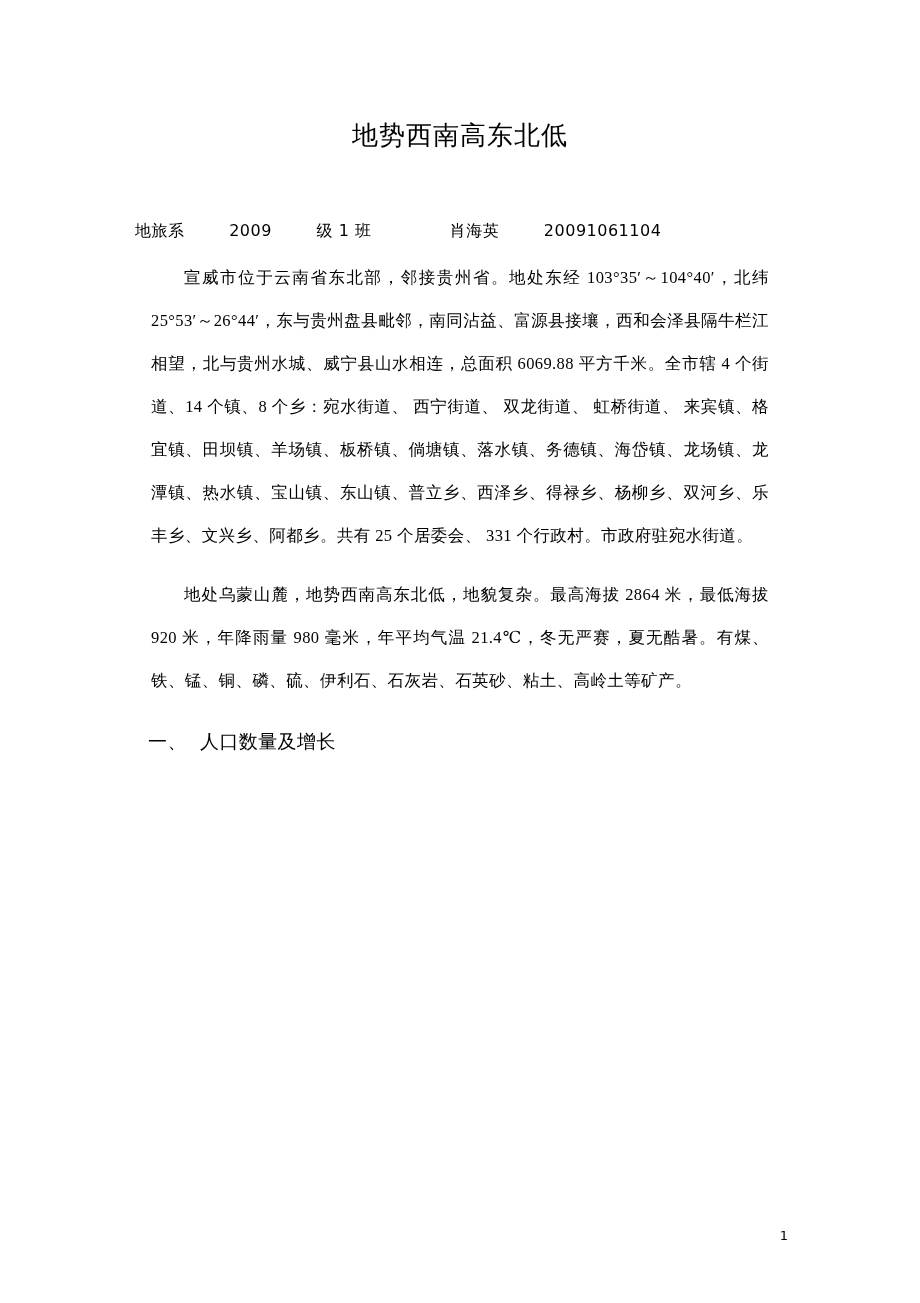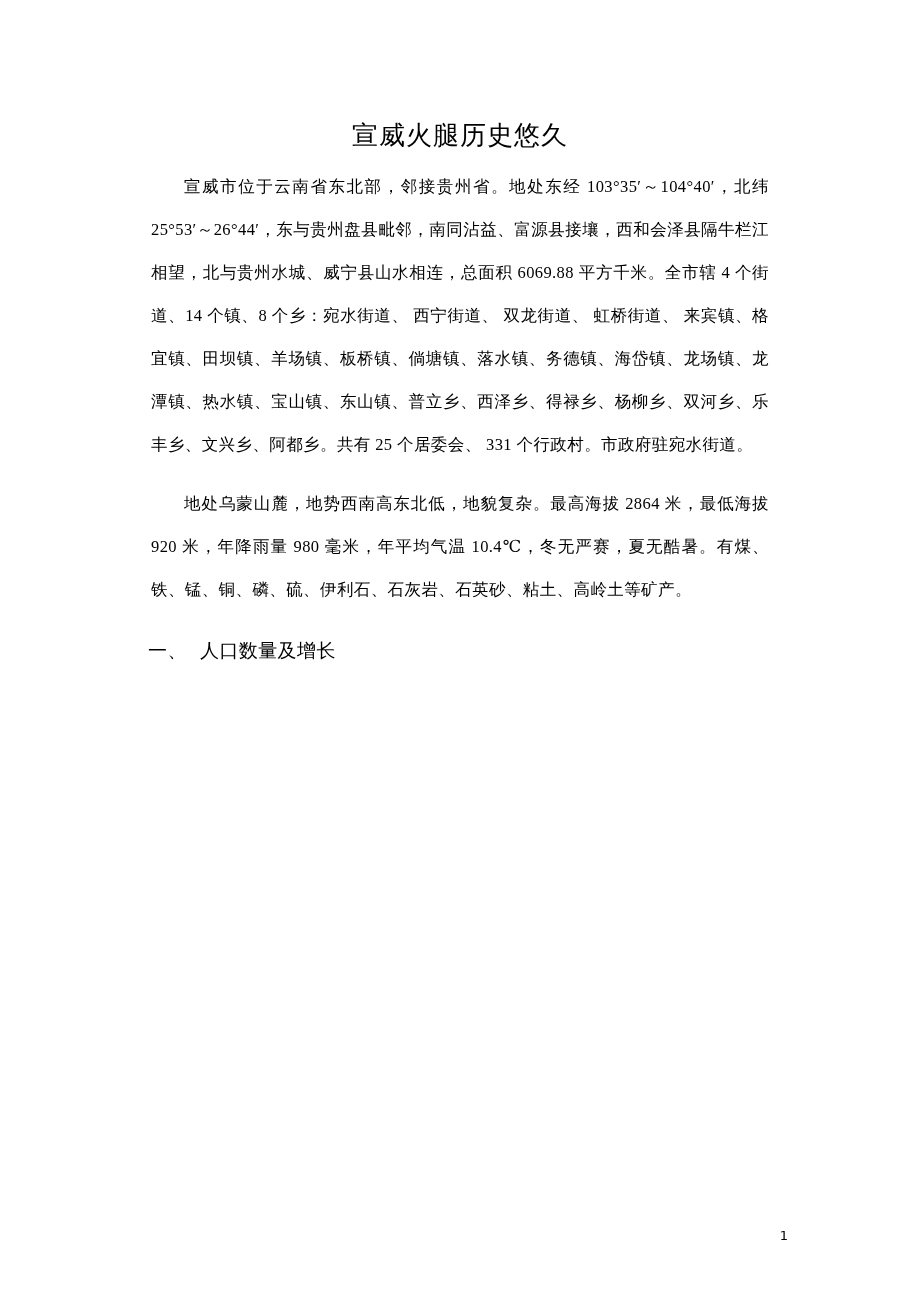--- a/index.html
+++ b/index.html
@@ -84,27 +84,28 @@
     color: #000;
   }
 </style>
 </head>
 <body>
 
 <div class="page">
 
   <div class="content">
 
-    <h1 class="doc-title">宣威火腿历史悠久</h1>
+    <h1 class="doc-title">地势西南高东北低</h1>
 
+    <div class="byline">地旅系        2009        级 1 班              肖海英        20091061104</div>
 
 
     <p class="body-text first-para indent">宣威市位于云南省东北部，邻接贵州省。地处东经    103°35′～104°40′，北纬 25°53′～26°44′，东与贵州盘县毗邻，南同沾益、富源县接壤，西和会泽县隔牛栏江相望，北与贵州水城、威宁县山水相连，总面积  6069.88 平方千米。全市辖  4 个街道、14 个镇、8 个乡：宛水街道、 西宁街道、 双龙街道、 虹桥街道、 来宾镇、格宜镇、田坝镇、羊场镇、板桥镇、倘塘镇、落水镇、务德镇、海岱镇、龙场镇、龙潭镇、热水镇、宝山镇、东山镇、普立乡、西泽乡、得禄乡、杨柳乡、双河乡、乐丰乡、文兴乡、阿都乡。共有    25 个居委会、 331 个行政村。市政府驻宛水街道。</p>
 
-    <p class="body-text indent">地处乌蒙山麓，地势西南高东北低，地貌复杂。最高海拔      2864 米，最低海拔  920 米，年降雨量  980 毫米，年平均气温   10.4℃，冬无严赛，夏无酷暑。有煤、铁、锰、铜、磷、硫、伊利石、石灰岩、石英砂、粘土、高岭土等矿产。</p>
+    <p class="body-text indent">地处乌蒙山麓，地势西南高东北低，地貌复杂。最高海拔      2864 米，最低海拔  920 米，年降雨量  980 毫米，年平均气温   21.4℃，冬无严赛，夏无酷暑。有煤、铁、锰、铜、磷、硫、伊利石、石灰岩、石英砂、粘土、高岭土等矿产。</p>
 
 
     <div class="list-line">
       <span class="num">一、</span><span>人口数量及增长</span>
     </div>
 
   </div>
 
   <div class="page-number">1</div>
 

